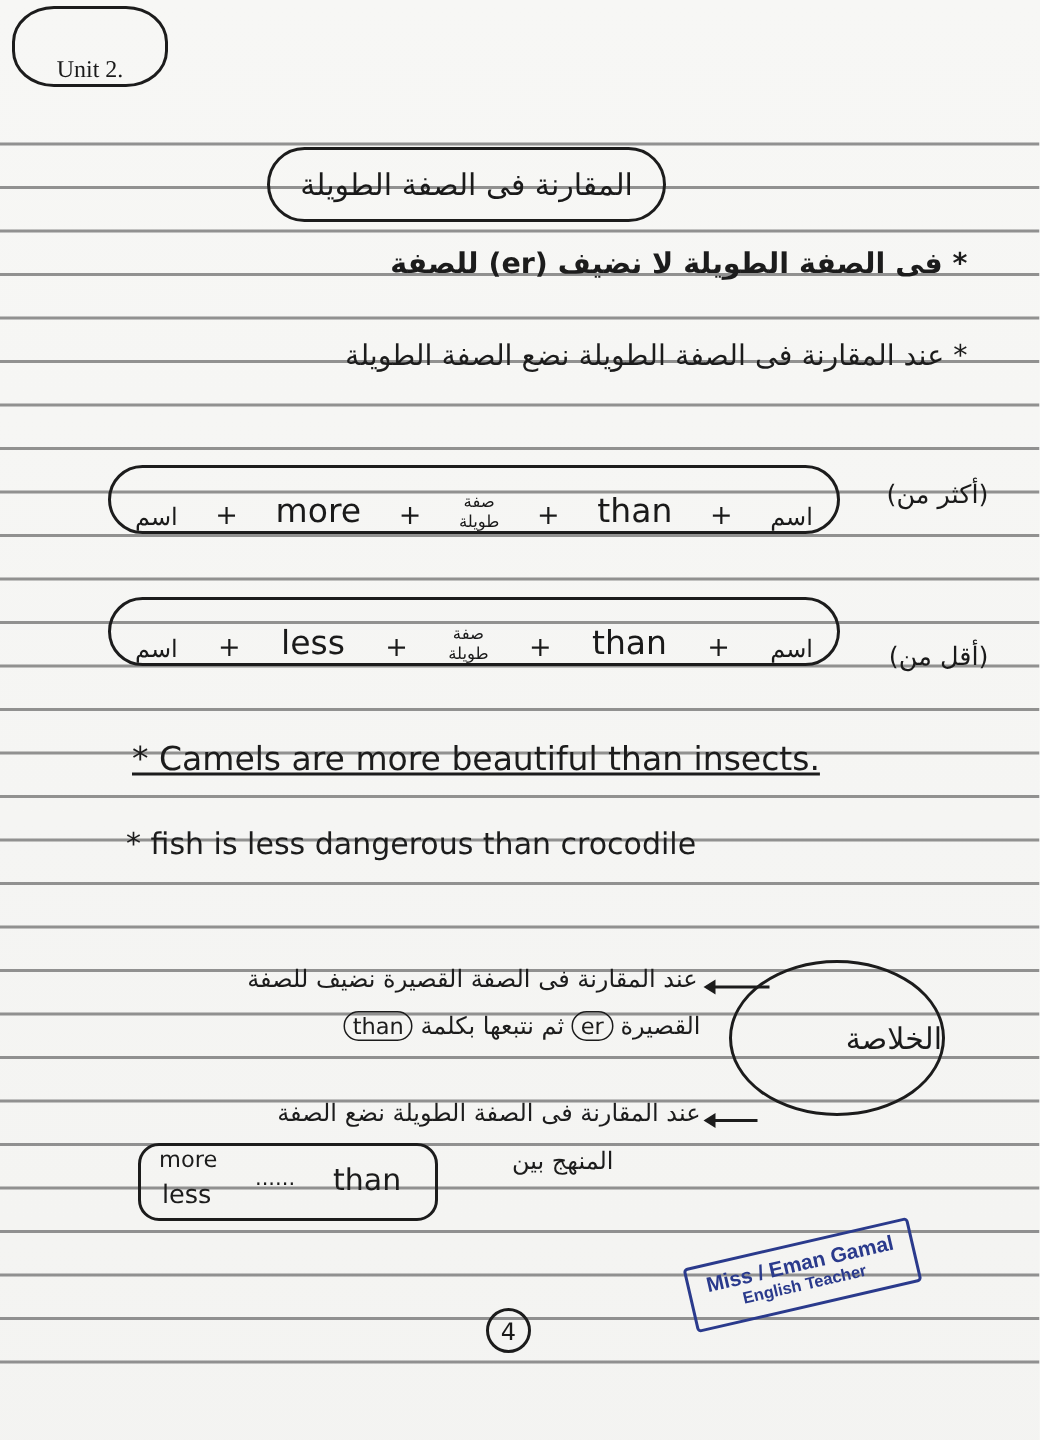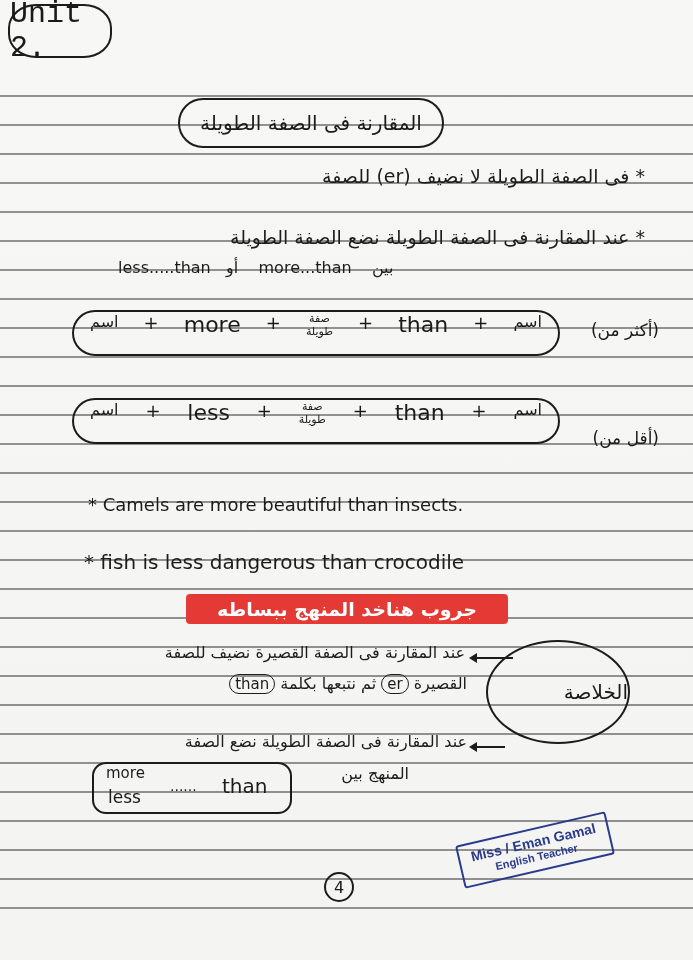--- a/index.html
+++ b/index.html
@@ -19,33 +19,33 @@
       background: #6f6f6f; opacity: 0.75;
     }
     .hand {
       position: absolute; white-space: nowrap;
       font-family: "DejaVu Sans", sans-serif; color: #1c1c1c;
     }
     .hand.ar { direction: rtl; unicode-bidi: plaintext; }
     .unit-badge {
       position: absolute; left: 8px; top: 4px; width: 100px; height: 50px;
       border: 2px solid #1c1c1c; border-radius: 28px / 24px;
-      display: flex; align-items: center; justify-content: center;
-      font-size: 30px; font-family: Liberation Mono, monospace;
+      display: flex; align-items: flex-end; justify-content: center;
+      font-size: 16px; font-family: Liberation Serif, serif;
     }
     .title-blob {
       position: absolute; left: 178px; top: 98px; width: 262px; height: 46px;
       border: 2px solid #1c1c1c; border-radius: 26px;
       display: flex; align-items: center; justify-content: center;
       font-size: 20px; direction: rtl;
     }
     .formula {
       position: absolute; left: 72px; width: 488px; height: 46px;
       border: 2px solid #1c1c1c; border-radius: 26px;
-      display: flex; align-items: flex-start; justify-content: space-between;
+      display: flex; align-items: flex-end; justify-content: space-between;
       padding: 0 16px; box-sizing: border-box; font-size: 20px;
     }
     .formula .stack {
       display: flex; flex-direction: column; align-items: center;
       font-size: 11px; line-height: 13px;
     }
     .formula .word { font-size: 22px; }
     .formula .plus { font-size: 18px; }
     .formula .ar-word { font-size: 16px; direction: rtl; }
     .paren-label {
@@ -129,34 +129,28 @@
   <div class="rule" style="top:907px"></div>
 
   <div class="unit-badge">
     <span>Unit 2.</span>
   </div>
 
   <div class="title-blob">
     <span>المقارنة فى الصفة الطويلة</span>
   </div>
 
-  <div class="hand ar" style="right:48px; top:165px; font-size:19px;">
+  <div class="hand ar" style="right:48px; top:165px; font-size:19px;font-weight:bold;">
     <span>*</span>
     <span>فى الصفة الطويلة لا نضيف (er) للصفة</span>
   </div>
 
   <div class="hand ar" style="right:48px; top:226px; font-size:19px;">
     <span>*</span>
     <span>عند المقارنة فى الصفة الطويلة نضع الصفة الطويلة</span>
-  </div>
-  <div class="hand" style="left:118px; top:258px; font-size:16px;">
-    <span>less.....than</span>
-    &nbsp;&nbsp;<span>أو</span>&nbsp;&nbsp;&nbsp;
-    <span>more...than</span>
-    &nbsp;&nbsp;&nbsp;<span>بين</span>
   </div>
 
   <div class="formula" style="top:310px;">
     <span class="ar-word">اسم</span>
     <span class="plus">+</span>
     <span class="word">more</span>
     <span class="plus">+</span>
     <span class="stack">
       <span>صفة</span>
       <span>طويلة</span>
@@ -177,26 +171,23 @@
       <span>صفة</span>
       <span>طويلة</span>
     </span>
     <span class="plus">+</span>
     <span class="word">than</span>
     <span class="plus">+</span>
     <span class="ar-word">اسم</span>
   </div>
   <div class="paren-label" style="top:408px;margin-top:20px;">(أقل من)</div>
 
-  <div class="hand" style="left:88px; top:494px; font-size:18px;">* Camels are more beautiful than insects.</div>
+  <div class="hand" style="left:88px; top:494px; font-size:22px;text-decoration:underline;">* Camels are more beautiful than insects.</div>
   <div class="hand" style="left:84px; top:550px; font-size:20px;">* fish is less dangerous than crocodile</div>
 
-  <div class="banner">
-    <span>جروب هناخد المنهج ببساطه</span>
-  </div>
 
   <div class="summary-circle">
     <span>الخلاصة</span>
   </div>
 
   <div class="arrow" style="left:475px; top:657px; width:38px;"></div>
   <div class="hand ar" style="right:228px; top:643px; font-size:16px;">عند المقارنة فى الصفة القصيرة نضيف للصفة</div>
   <div class="hand ar" style="right:226px; top:674px; font-size:16px;">
     <span>القصيرة</span>
     <span class="circled">er</span>

